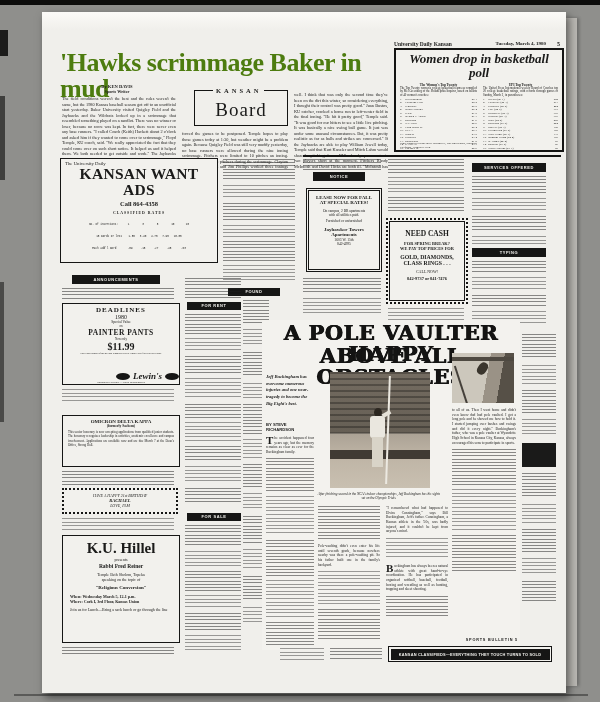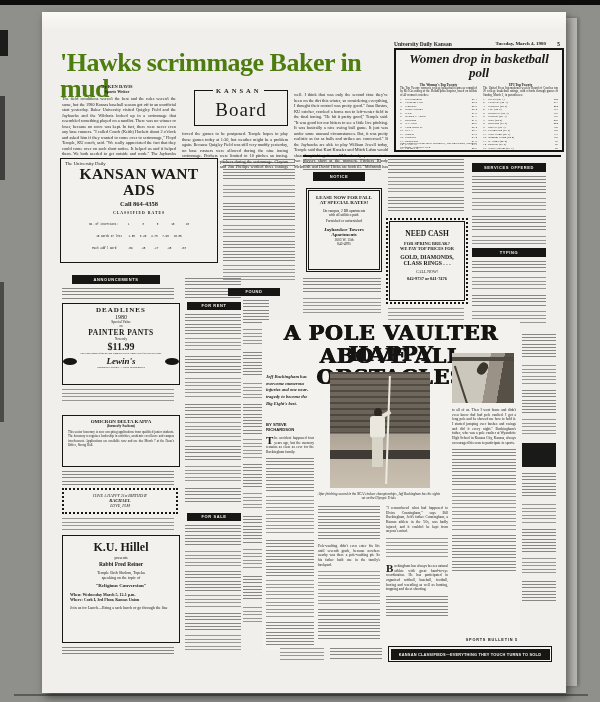--- a/index.html
+++ b/index.html
@@ -298,21 +298,21 @@
 
   <div class="abs box" style="left:20px;top:291px;width:118px;height:82px;text-align:center;padding-top:2px">
     <div style="font-size:7px;font-weight:bold;letter-spacing:1px">DEADLINES</div>
     <div style="font-size:6px">1980</div>
     <div style="font-size:3.6px">Special Value</div>
     <div style="font-size:3px">on</div>
     <div style="font-size:7.5px;font-weight:bold;letter-spacing:.5px">PAINTER PANTS</div>
     <div style="font-size:3px">Now only</div>
     <div style="font-size:10px;font-weight:bold">$11.99</div>
     <div style="font-size:2.7px;padding:0 8px;line-height:1.25">One large group of men's and women's styles. Shop early for best selection.</div>
-    <div style="display:flex;align-items:center;justify-content:space-between;margin-top:1px">
+    <div style="display:flex;align-items:center;justify-content:flex-end;margin-top:16px">
       <span style="width:14px;height:7px;background:#161615;border-radius:50%"></span>
       <span style="font-size:9px;font-style:italic;font-weight:bold;margin:0 3px">Lewin's</span>
       <span style="width:14px;height:7px;background:#161615;border-radius:50%"></span>
     </div>
     <div style="font-size:2.6px">Downtown Lawrence — 9th &amp; Massachusetts</div>
   </div>
 
   <div class="abs g2" style="left:20px;top:377px;width:112px;height:12px"></div>
 
   <div class="abs box" style="left:20px;top:403px;width:118px;height:52px;padding:3px 5px">
@@ -325,21 +325,21 @@
 
   <div class="abs" style="left:20px;top:476px;width:116px;height:26px;border:2px dotted #161615;background:#f2f1ed;text-align:center;padding-top:3px">
     <div style="font-size:4px;font-style:italic">HAVE A HAPPY 21st BIRTHDAY</div>
     <div style="font-size:4.5px;font-style:italic;font-weight:bold">RACHAEL</div>
     <div style="font-size:4px;font-style:italic">LOVE, PAM</div>
   </div>
 
   <div class="abs g2" style="left:20px;top:506px;width:112px;height:14px"></div>
 
   <div class="abs box" style="left:20px;top:523px;width:118px;height:108px;padding:4px 7px;text-align:center">
-    <div style="font-size:12px;font-weight:bold">K.U. Hillel</div>
+    <div style="font-size:15px;font-weight:bold">K.U. Hillel</div>
     <div style="font-size:4px">presents</div>
     <div style="font-size:5.5px;font-weight:bold;margin-top:1px">Rabbi Fred Reiner</div>
     <div style="font-size:4px;margin-top:3px">Temple Beth Sholom, Topeka</div>
     <div style="font-size:4px">speaking on the topic of</div>
     <div style="font-size:5px;font-weight:bold;margin-top:3px">"Religious Conversion"</div>
     <div style="font-size:4px;text-align:left;margin-top:4px;font-weight:bold">When: Wednesday March 5, 12-1 p.m.</div>
     <div style="font-size:4px;text-align:left;font-weight:bold">Where: Cork I, 3rd Floor, Kansas Union</div>
     <div style="font-size:4px;text-align:left;margin-top:3px;line-height:1.3">Join us for Lunch—Bring a sack lunch or go through the line</div>
   </div>
 

